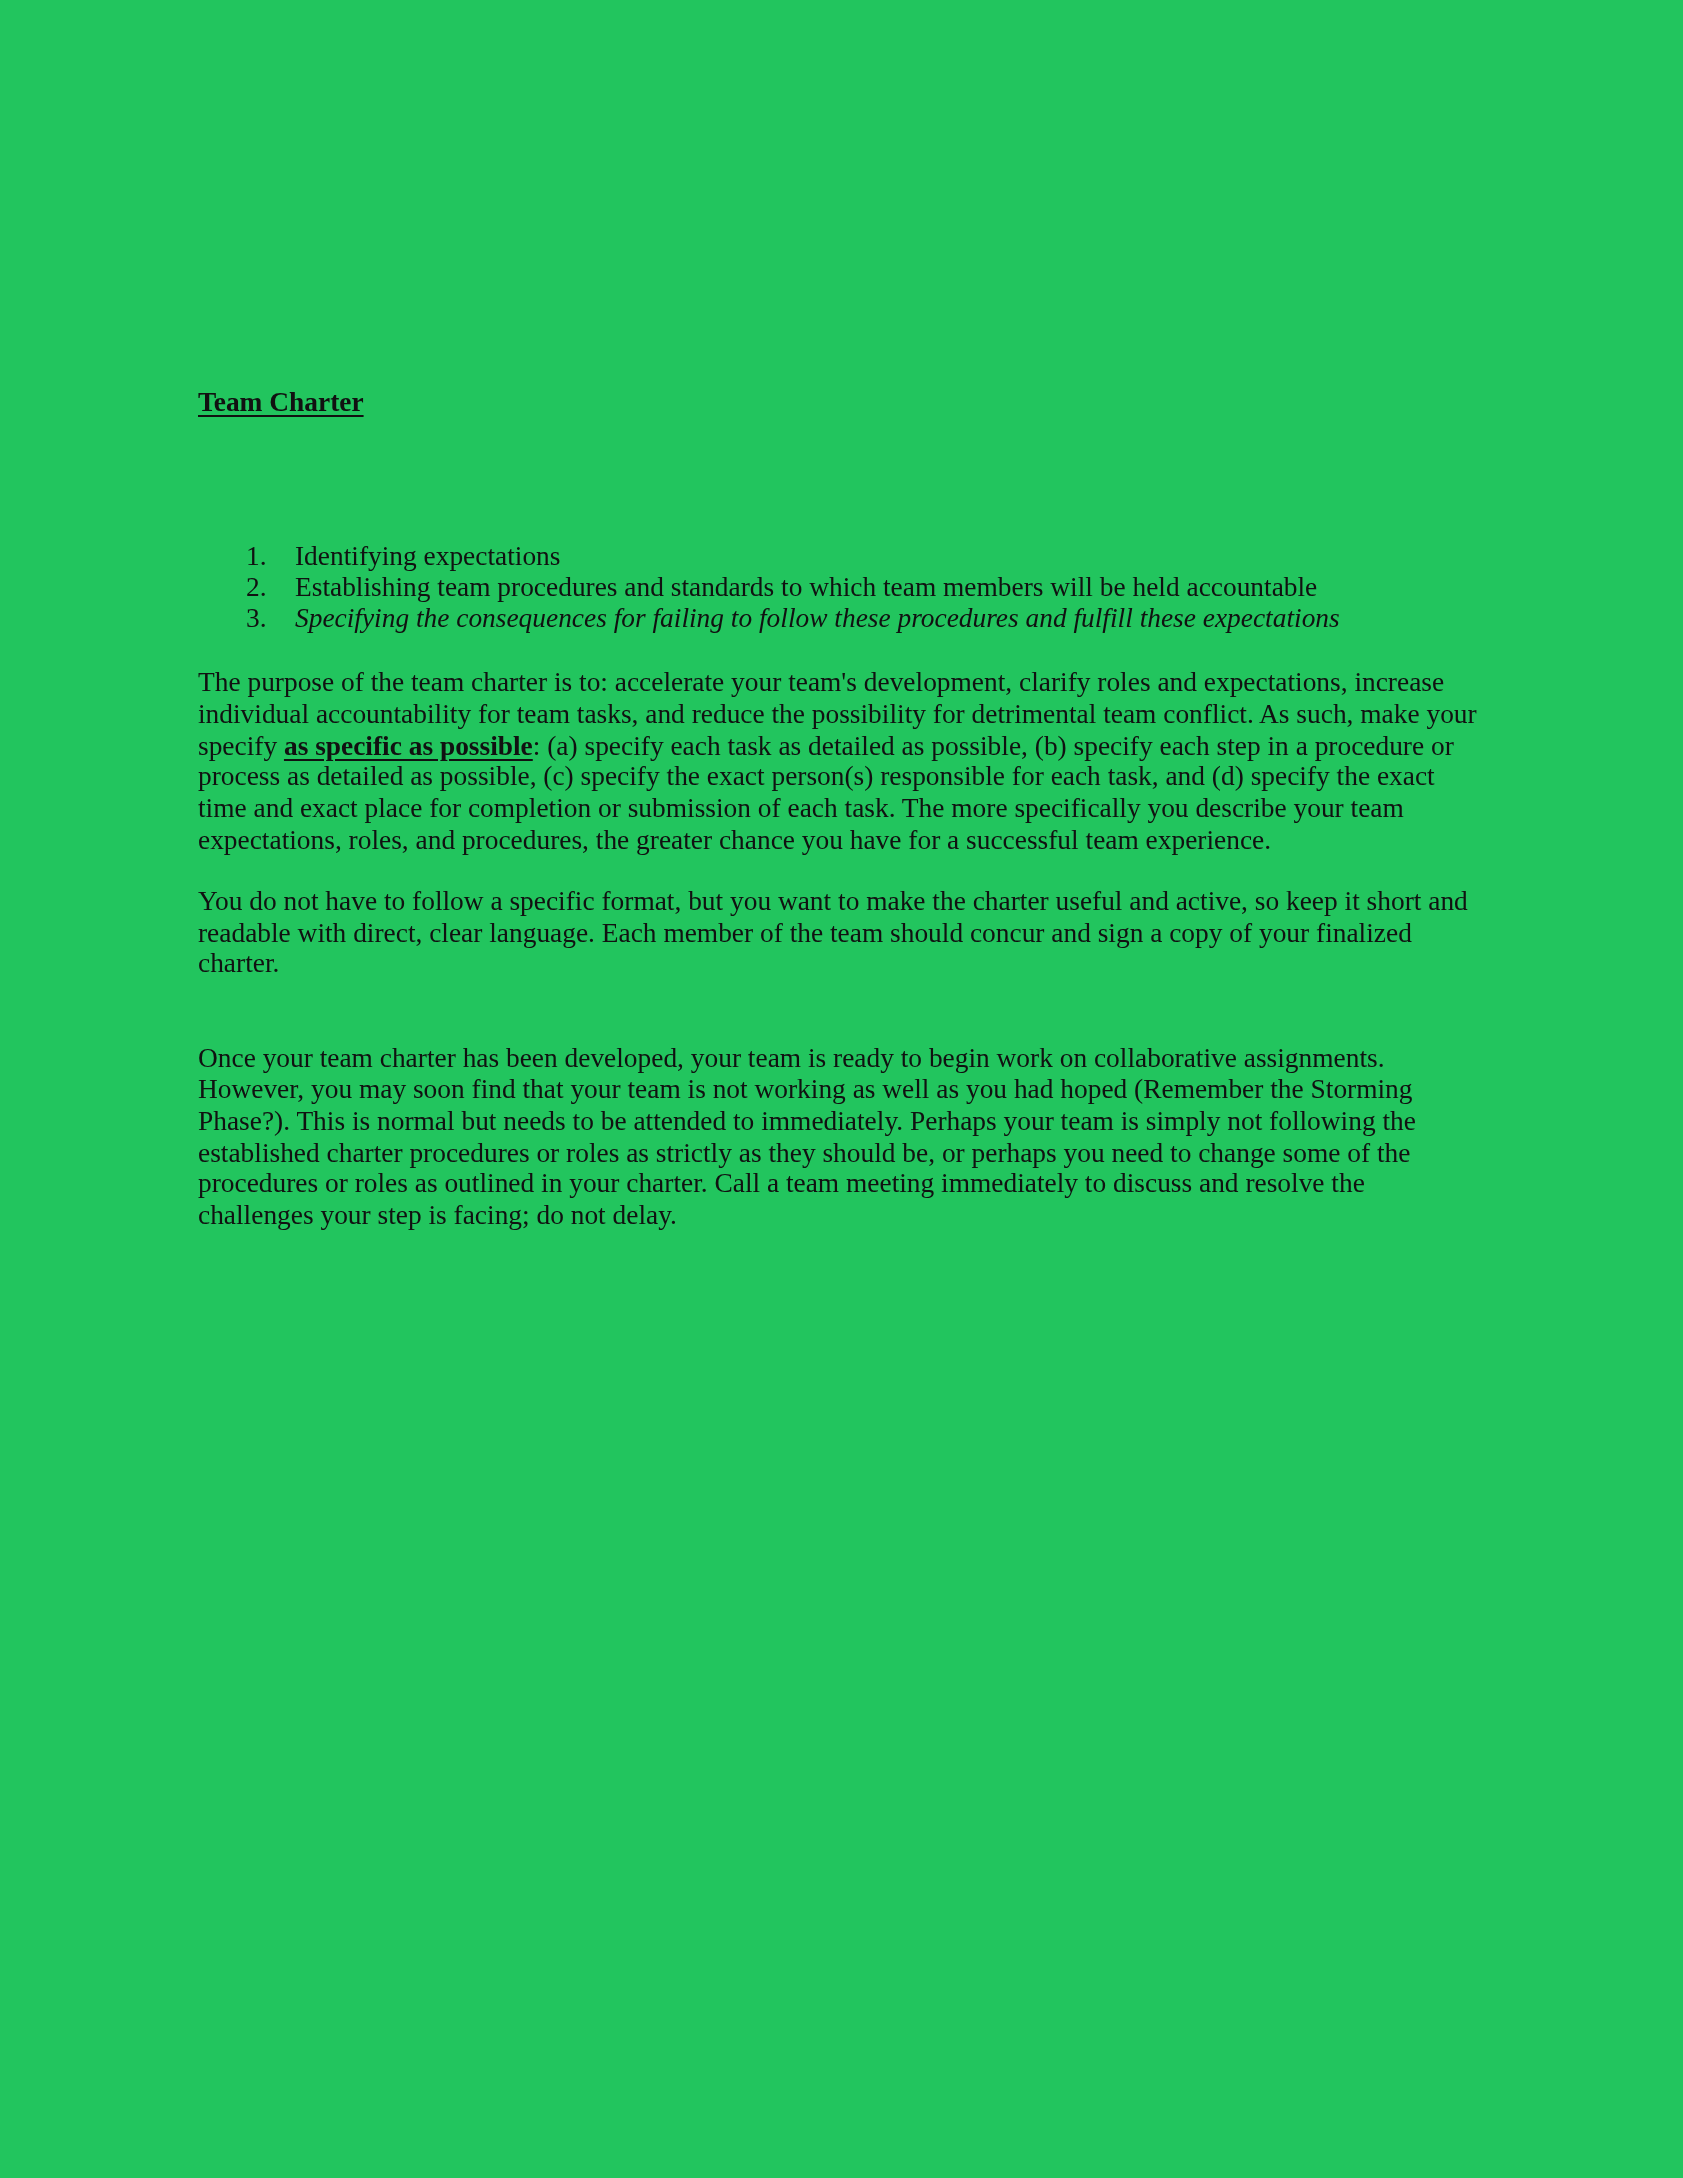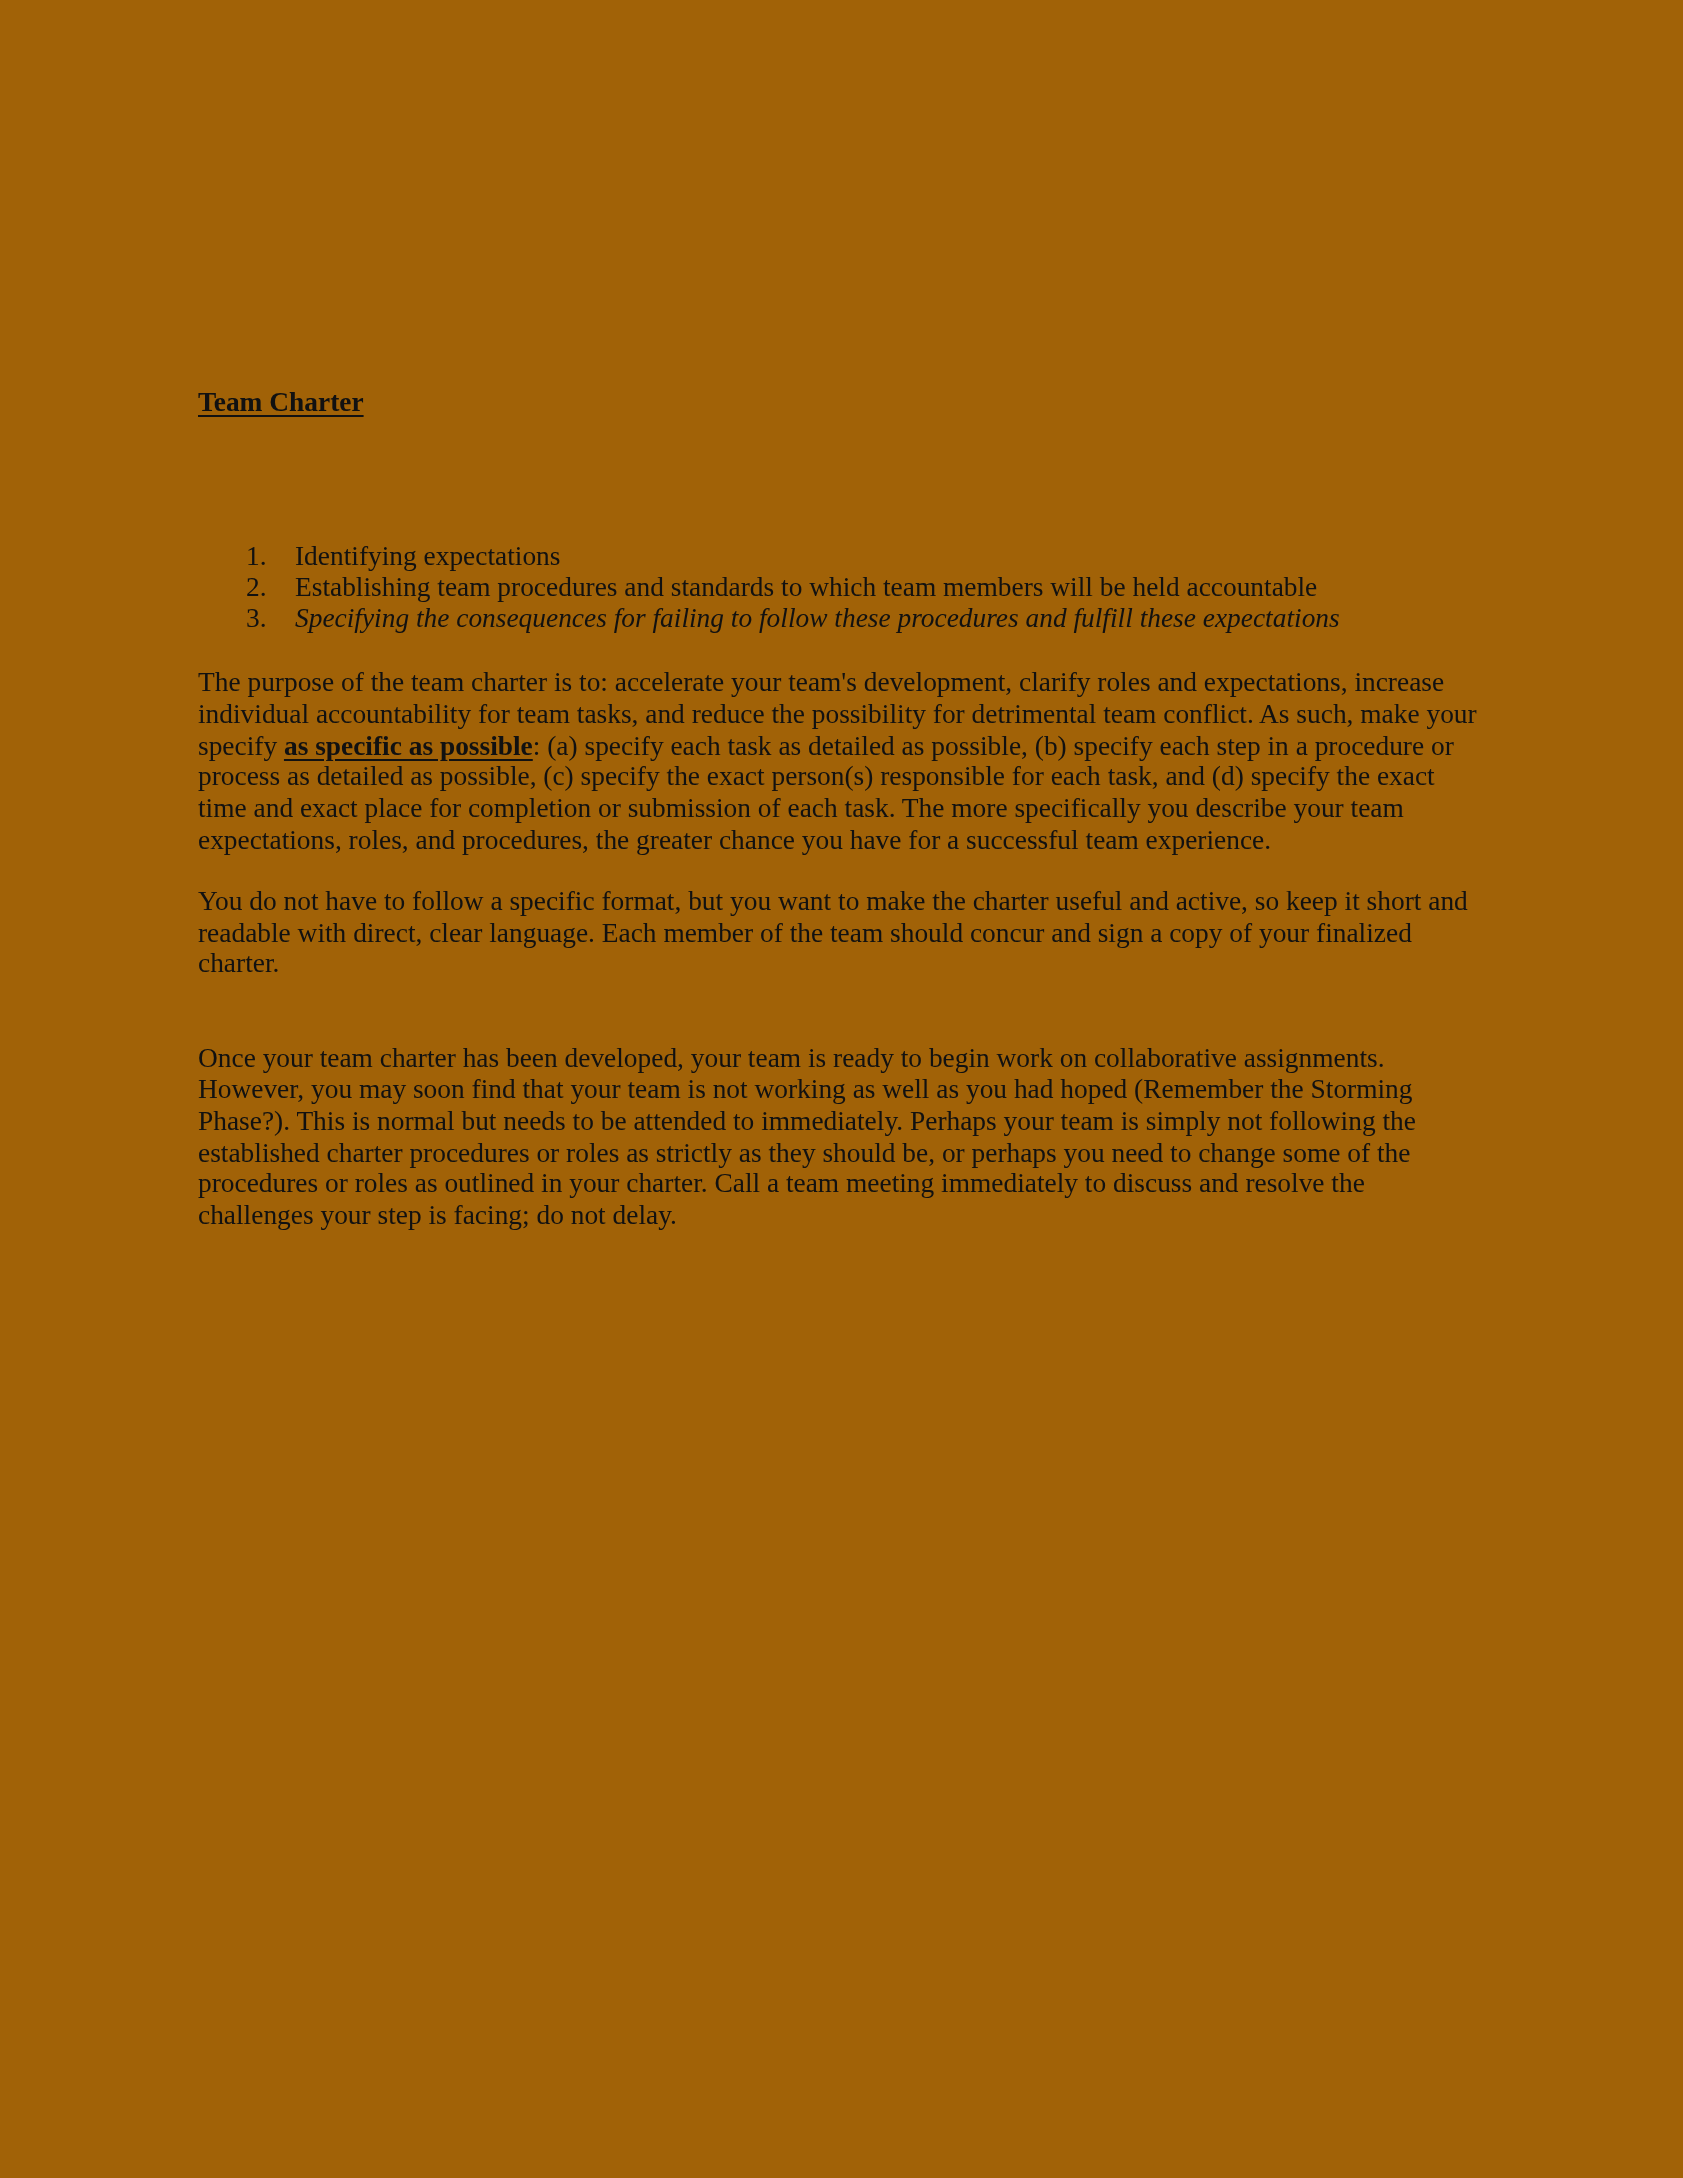--- a/index.html
+++ b/index.html
@@ -14,21 +14,21 @@
       overflow: hidden;
       font-family: "Liberation Serif", "DejaVu Serif", serif;
       color: #111111;
       font-size: 27.4px;
     }
     .page {
       position: absolute;
       left: 0; top: 0;
       width: 1683px;
       height: 2178px;
-      background: #a16207;
+      background: #22c55e;
     }
     .line {
       position: absolute;
       left: 198px;
       white-space: nowrap;
       line-height: 32px;
       height: 32px;
     }
     .title {
       font-weight: bold;

